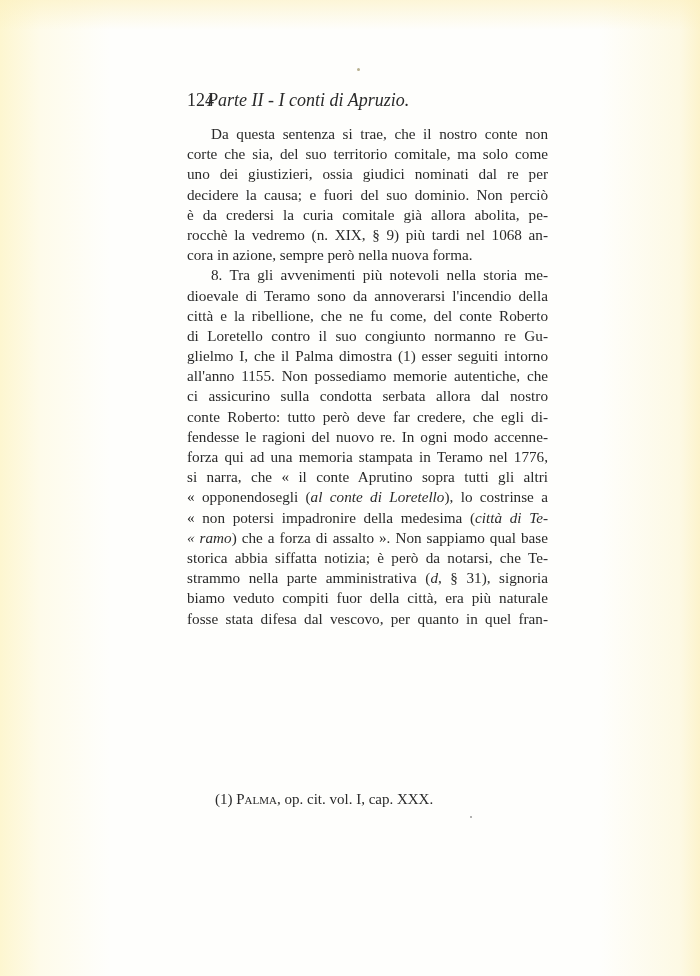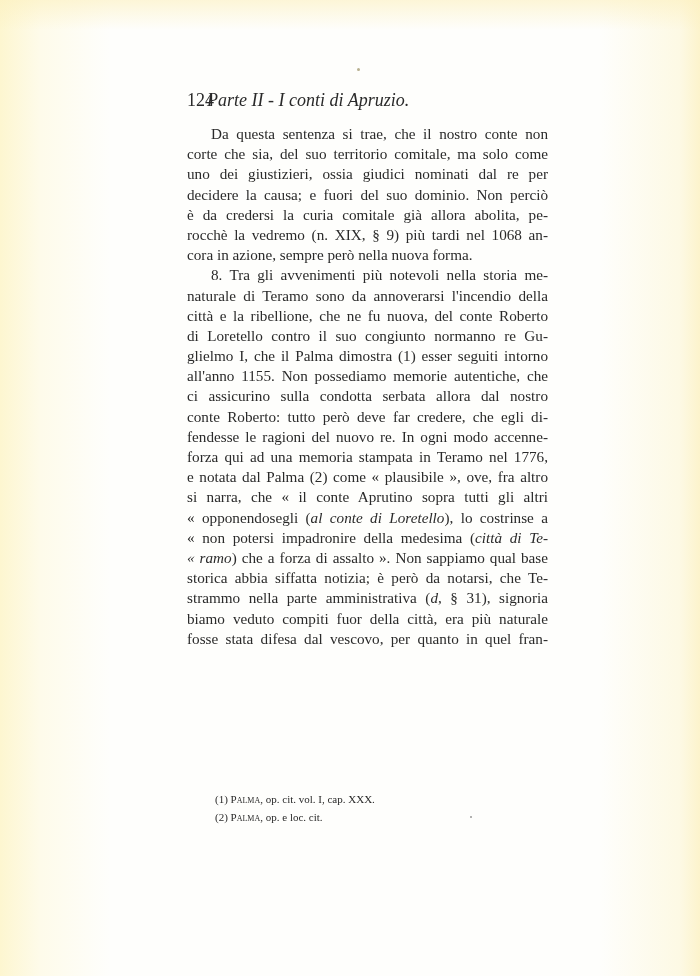--- a/index.html
+++ b/index.html
@@ -22,21 +22,21 @@
   .running-title { position:absolute; left:0; width:100%; text-align:left; font-style:italic; top:0; padding-left:20px; box-sizing:border-box;}
   .body-text {
     position:absolute; top:124px; left:187px; width:361px;
     font-size:15.2px; line-height:20.2px; text-align:justify;
   }
   .line { display:block; white-space:nowrap; text-align:justify; text-align-last:justify; height:20.2px; }
   .line.last { text-align-last:left; }
   .line.indent { padding-left:24px; }
   .footnotes {
     position:absolute; top:791px; left:215px; width:300px;
-    font-size:11px; line-height:17.5px;
+    font-size:15px; line-height:17.5px;
   }
   .fn { display:block; white-space:nowrap; }
   .sc { font-variant: small-caps; }
   .dot { position:absolute; left:357px; top:68px; width:3px; height:3px; border-radius:50%; background:#b8b090; }
   .dot2 { position:absolute; left:470px; top:816px; width:2px; height:2px; border-radius:50%; background:#999; }
 </style>
 </head>
 <body>
 
 <div class="top-tint"></div>
@@ -49,37 +49,35 @@
 
 <div class="body-text">
   <span class="line indent">Da questa sentenza si trae, che il nostro conte non</span>
   <span class="line">corte che sia, del suo territorio comitale, ma solo come</span>
   <span class="line">uno dei giustizieri, ossia giudici nominati dal re per</span>
   <span class="line">decidere la causa; e fuori del suo dominio. Non perciò</span>
   <span class="line">è da credersi la curia comitale già allora abolita, pe-</span>
   <span class="line">rocchè la vedremo (n. XIX, § 9) più tardi nel 1068 an-</span>
   <span class="line last">cora in azione, sempre però nella nuova forma.</span>
   <span class="line indent">8. Tra gli avvenimenti più notevoli nella storia me-</span>
-  <span class="line">naturale di Teramo sono da annoverarsi l'incendio della</span>
-  <span class="line">città e la ribellione, che ne fu nuova, del conte Roberto</span>
+  <span class="line">dioevale di Teramo sono da annoverarsi l'incendio della</span>
+  <span class="line">città e la ribellione, che ne fu come, del conte Roberto</span>
   <span class="line">di Loretello contro il suo congiunto normanno re Gu-</span>
   <span class="line">glielmo I, che il Palma dimostra (1) esser seguiti intorno</span>
   <span class="line">all'anno 1155. Non possediamo memorie autentiche, che</span>
   <span class="line">ci assicurino sulla condotta serbata allora dal nostro</span>
   <span class="line">conte Roberto: tutto però deve far credere, che egli di-</span>
   <span class="line">fendesse le ragioni del nuovo re. In ogni modo accenne-</span>
   <span class="line">forza qui ad una memoria stampata in Teramo nel 1776,</span>
-  <span class="line">e notata dal Palma (2) come « plausibile », ove, fra altro</span>
   <span class="line">si narra, che « il conte Aprutino sopra tutti gli altri</span>
   <span class="line">« opponendosegli (<i>al conte di Loretello</i>), lo costrinse a</span>
   <span class="line">« non potersi impadronire della medesima (<i>città di Te-</i></span>
   <span class="line"><i>« ramo</i>) che a forza di assalto ». Non sappiamo qual base</span>
   <span class="line">storica abbia siffatta notizia; è però da notarsi, che Te-</span>
   <span class="line">strammo nella parte amministrativa (<i>d</i>, § 31), signoria</span>
   <span class="line">biamo veduto compiti fuor della città, era più naturale</span>
   <span class="line">fosse stata difesa dal vescovo, per quanto in quel fran-</span>
 </div>
 
 <div class="footnotes">
   <span class="fn"><span>(1)</span> <span class="sc">Palma</span><span>, op. cit. vol. I, cap. XXX.</span></span>
-  <span class="fn"><span>(2)</span> <span class="sc">Palma</span><span>, op. e loc. cit.</span></span>
 </div>
 <div class="dot2"></div>
 
 </body></html>

